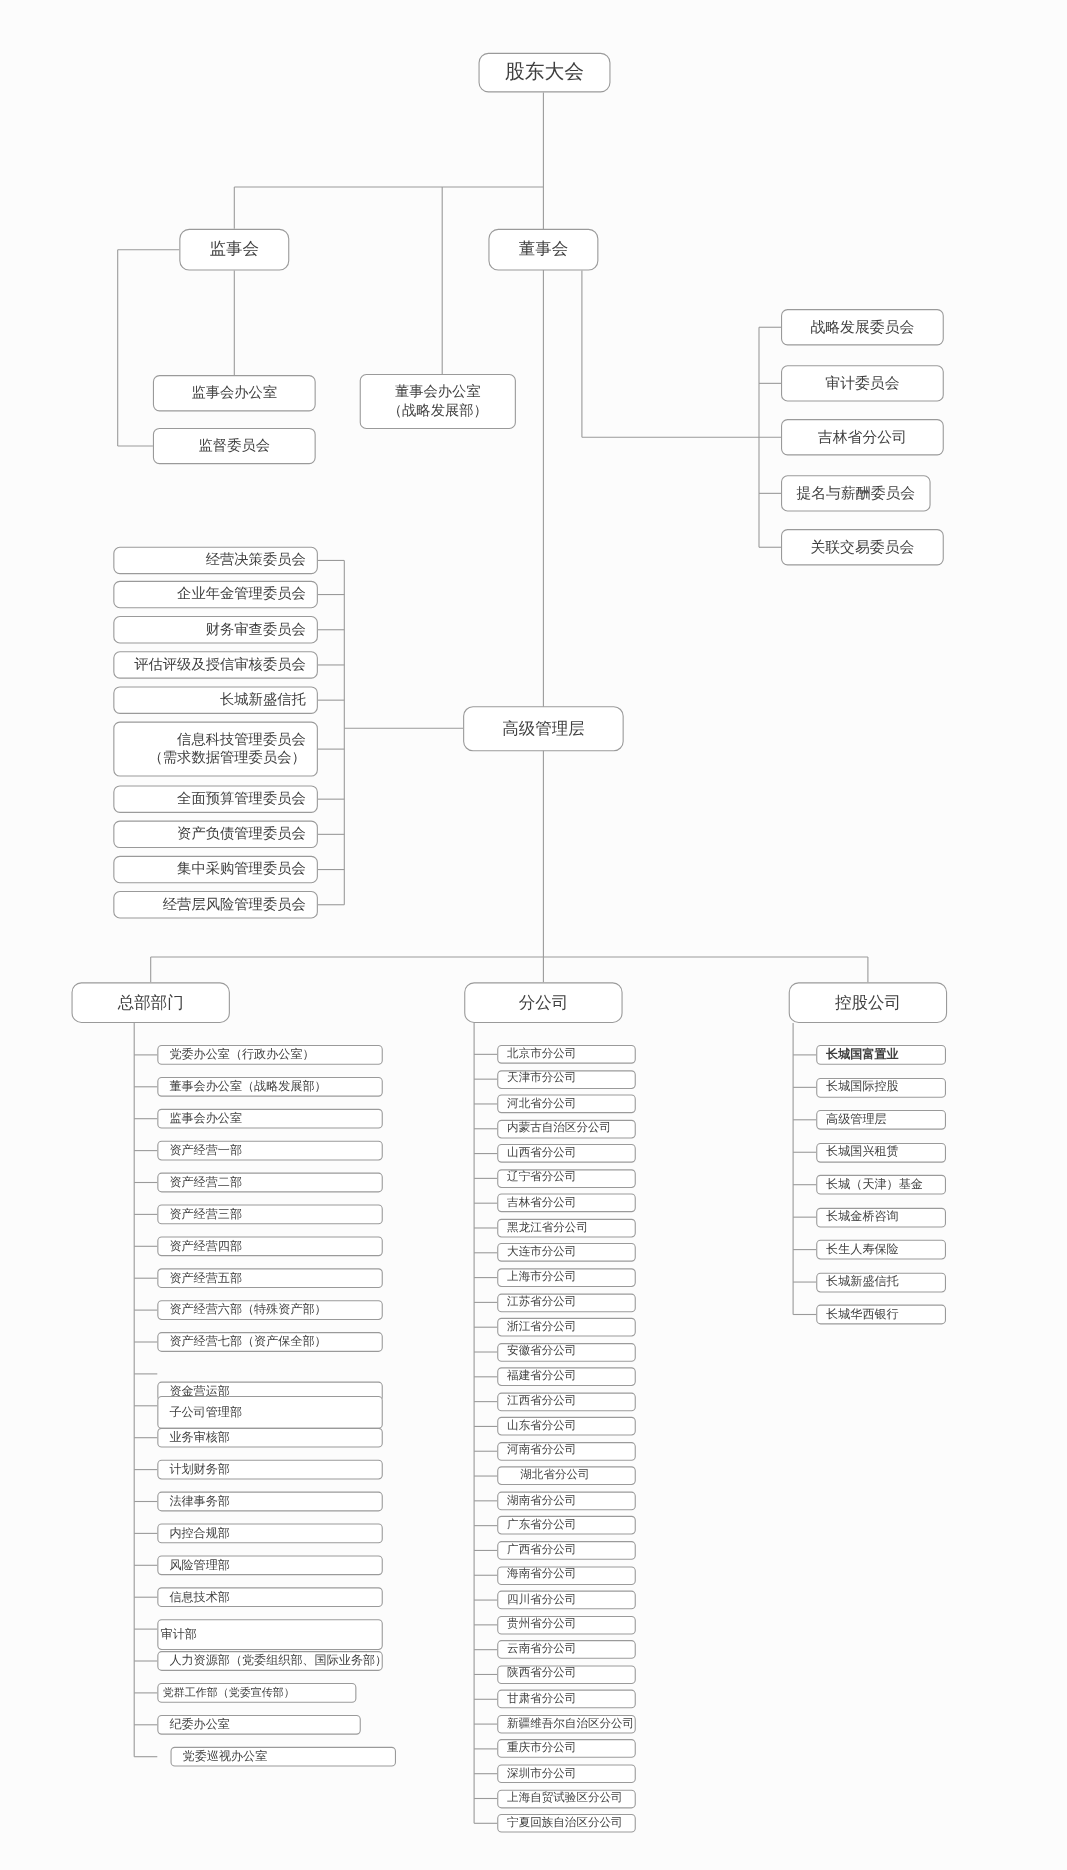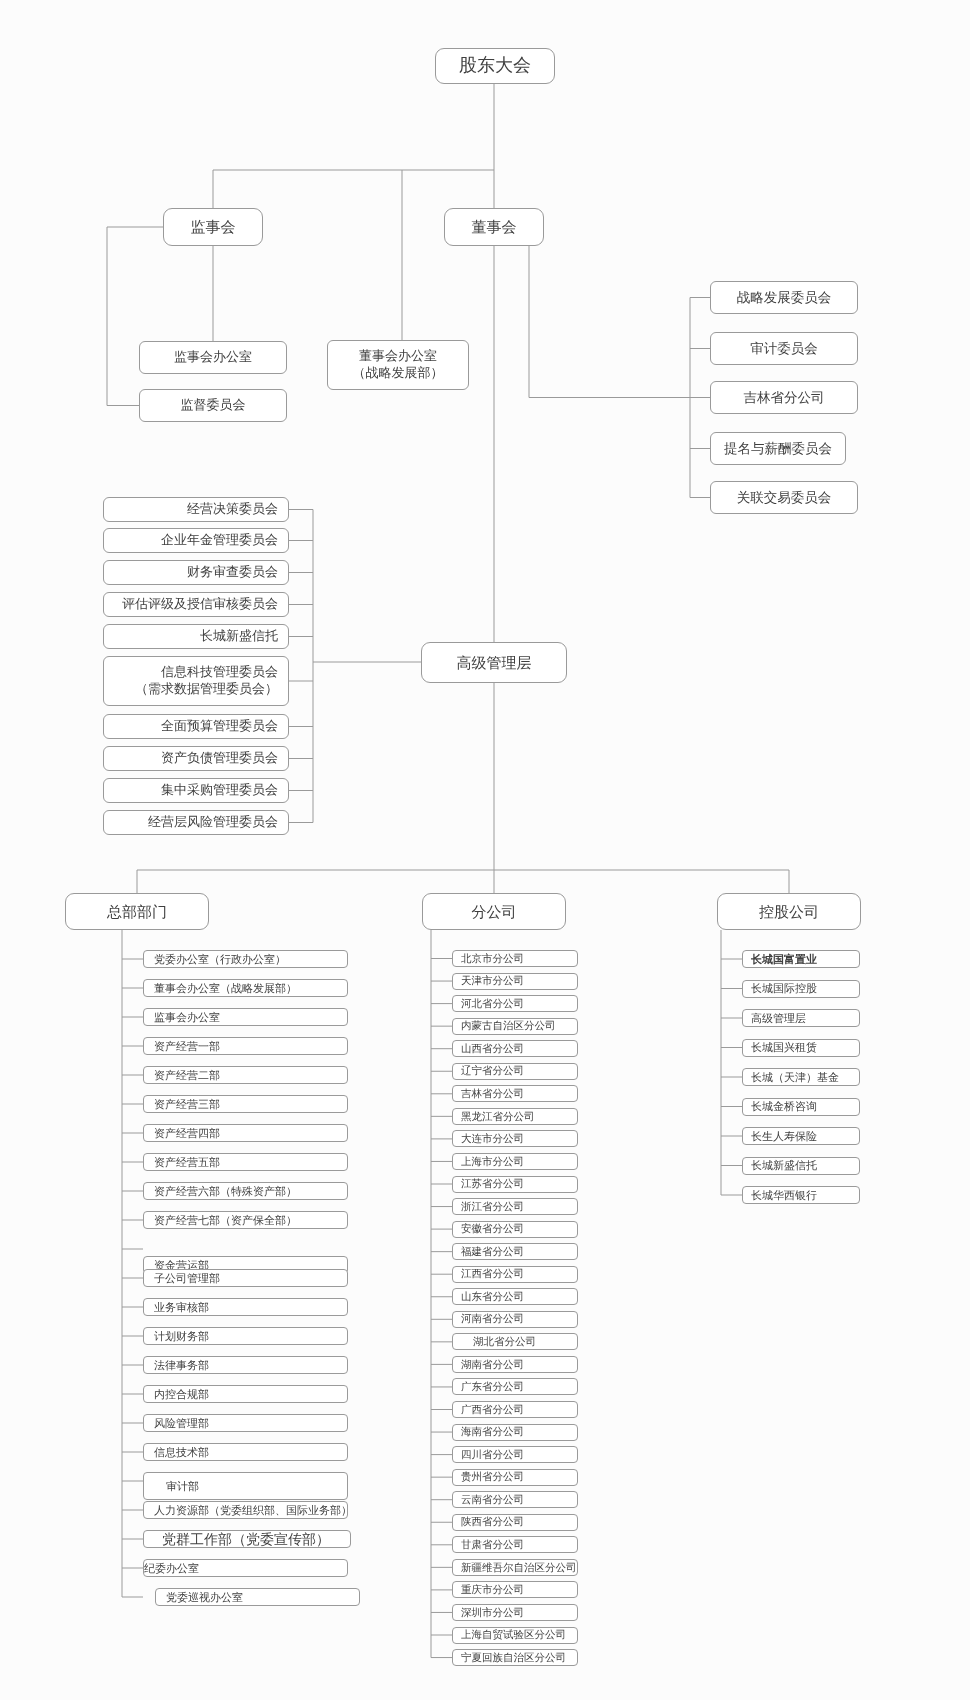--- a/index.html
+++ b/index.html
@@ -175,31 +175,31 @@
     <div class="node r4 leaf" style="left: 143px; top: 979px; width: 205px; height: 18px; font-size: 11px; padding-left: 10px;">董事会办公室（战略发展部）</div>
     <div class="node r4 leaf" style="left: 143px; top: 1008px; width: 205px; height: 18px; font-size: 11px; padding-left: 10px;">监事会办公室</div>
     <div class="node r4 leaf" style="left: 143px; top: 1037px; width: 205px; height: 18px; font-size: 11px; padding-left: 10px;">资产经营一部</div>
     <div class="node r4 leaf" style="left: 143px; top: 1066px; width: 205px; height: 18px; font-size: 11px; padding-left: 10px;">资产经营二部</div>
     <div class="node r4 leaf" style="left: 143px; top: 1095px; width: 205px; height: 18px; font-size: 11px; padding-left: 10px;">资产经营三部</div>
     <div class="node r4 leaf" style="left: 143px; top: 1124px; width: 205px; height: 18px; font-size: 11px; padding-left: 10px;">资产经营四部</div>
     <div class="node r4 leaf" style="left: 143px; top: 1153px; width: 205px; height: 18px; font-size: 11px; padding-left: 10px;">资产经营五部</div>
     <div class="node r4 leaf" style="left: 143px; top: 1182px; width: 205px; height: 18px; font-size: 11px; padding-left: 10px;">资产经营六部（特殊资产部）</div>
     <div class="node r4 leaf" style="left: 143px; top: 1211px; width: 205px; height: 18px; font-size: 11px; padding-left: 10px;">资产经营七部（资产保全部）</div>
     <div class="node r4 leaf" style="left: 143px; top: 1240px; width: 205px; height: 18px; font-size: 11px; padding-left: 10px; margin-top: 16px;">资金营运部</div>
-    <div class="node r4 leaf" style="left: 143px; top: 1269px; width: 205px; height: 18px; font-size: 11px; padding-left: 10px;">子公司管理部</div>
+    <div class="node r4 leaf" style="left: 143px; top: 1269px; width: 205px; height: 30px; font-size: 11px; padding-left: 10px;">子公司管理部</div>
     <div class="node r4 leaf" style="left: 143px; top: 1298px; width: 205px; height: 18px; font-size: 11px; padding-left: 10px;">业务审核部</div>
     <div class="node r4 leaf" style="left: 143px; top: 1327px; width: 205px; height: 18px; font-size: 11px; padding-left: 10px;">计划财务部</div>
     <div class="node r4 leaf" style="left: 143px; top: 1356px; width: 205px; height: 18px; font-size: 11px; padding-left: 10px;">法律事务部</div>
     <div class="node r4 leaf" style="left: 143px; top: 1385px; width: 205px; height: 18px; font-size: 11px; padding-left: 10px;">内控合规部</div>
     <div class="node r4 leaf" style="left: 143px; top: 1414px; width: 205px; height: 18px; font-size: 11px; padding-left: 10px;">风险管理部</div>
     <div class="node r4 leaf" style="left: 143px; top: 1443px; width: 205px; height: 18px; font-size: 11px; padding-left: 10px;">信息技术部</div>
-    <div class="node r4 leaf" style="left: 143px; top: 1472px; width: 205px; height: 28px; font-size: 11px; padding-left: 22px;">审计部</div>
+    <div class="node r4 leaf" style="left: 143px; top: 1472px; width: 205px; height: 28px; font-size: 11px; padding-left: 2px;">审计部</div>
     <div class="node r4 leaf" style="left: 143px; top: 1501px; width: 205px; height: 18px; font-size: 11px; padding-left: 10px;">人力资源部（党委组织部、国际业务部）</div>
-    <div class="node r4 leaf" style="left: 143px; top: 1530px; width: 208px; height: 18px; font-size: 14px; padding-left: 18px;">党群工作部（党委宣传部）</div>
-    <div class="node r4 leaf" style="left: 143px; top: 1559px; width: 205px; height: 18px; font-size: 11px; ">纪委办公室</div>
+    <div class="node r4 leaf" style="left: 143px; top: 1530px; width: 181px; height: 18px; font-size: 10px; padding-left: 4px;">党群工作部（党委宣传部）</div>
+    <div class="node r4 leaf" style="left: 143px; top: 1559px; width: 185px; height: 18px; font-size: 11px; padding-left: 10px;">纪委办公室</div>
     <div class="node r4 leaf" style="left: 143px; top: 1588px; width: 205px; height: 18px; font-size: 11px; padding-left: 10px; margin-left: 12px;">党委巡视办公室</div>
     <div class="node r4 leaf" style="left: 452px; top: 950px; width: 126px; height: 17px; font-size: 10.5px; padding-left: 8px;">北京市分公司</div>
     <div class="node r4 leaf" style="left: 452px; top: 972.55px; width: 126px; height: 17px; font-size: 10.5px; padding-left: 8px;">天津市分公司</div>
     <div class="node r4 leaf" style="left: 452px; top: 995.1px; width: 126px; height: 17px; font-size: 10.5px; padding-left: 8px;">河北省分公司</div>
     <div class="node r4 leaf" style="left: 452px; top: 1017.65px; width: 126px; height: 17px; font-size: 10.5px; padding-left: 8px;">内蒙古自治区分公司</div>
     <div class="node r4 leaf" style="left: 452px; top: 1040.2px; width: 126px; height: 17px; font-size: 10.5px; padding-left: 8px;">山西省分公司</div>
     <div class="node r4 leaf" style="left: 452px; top: 1062.75px; width: 126px; height: 17px; font-size: 10.5px; padding-left: 8px;">辽宁省分公司</div>
     <div class="node r4 leaf" style="left: 452px; top: 1085.3px; width: 126px; height: 17px; font-size: 10.5px; padding-left: 8px;">吉林省分公司</div>
     <div class="node r4 leaf" style="left: 452px; top: 1107.85px; width: 126px; height: 17px; font-size: 10.5px; padding-left: 8px;">黑龙江省分公司</div>
     <div class="node r4 leaf" style="left: 452px; top: 1130.4px; width: 126px; height: 17px; font-size: 10.5px; padding-left: 8px;">大连市分公司</div>

